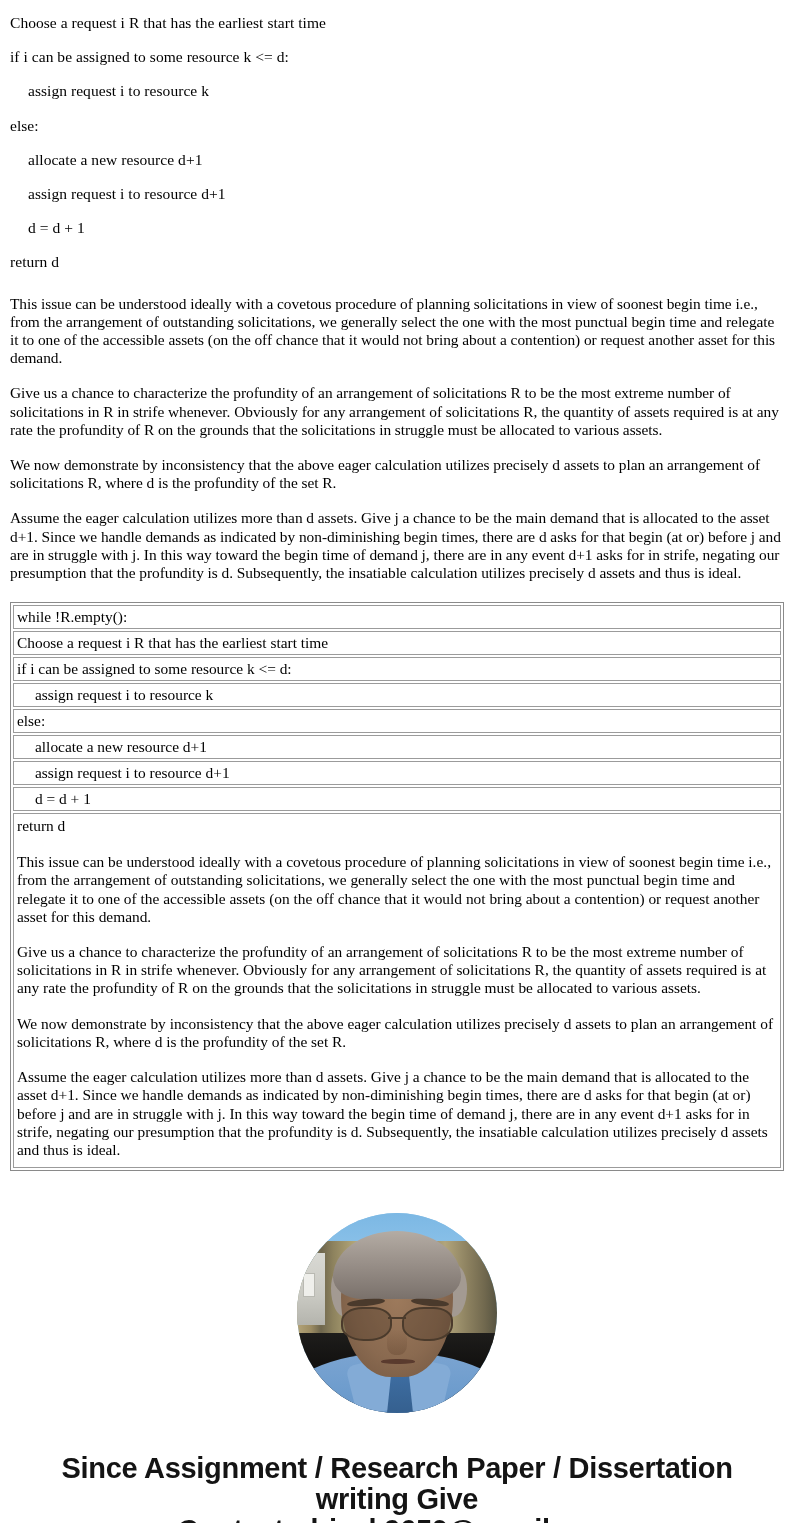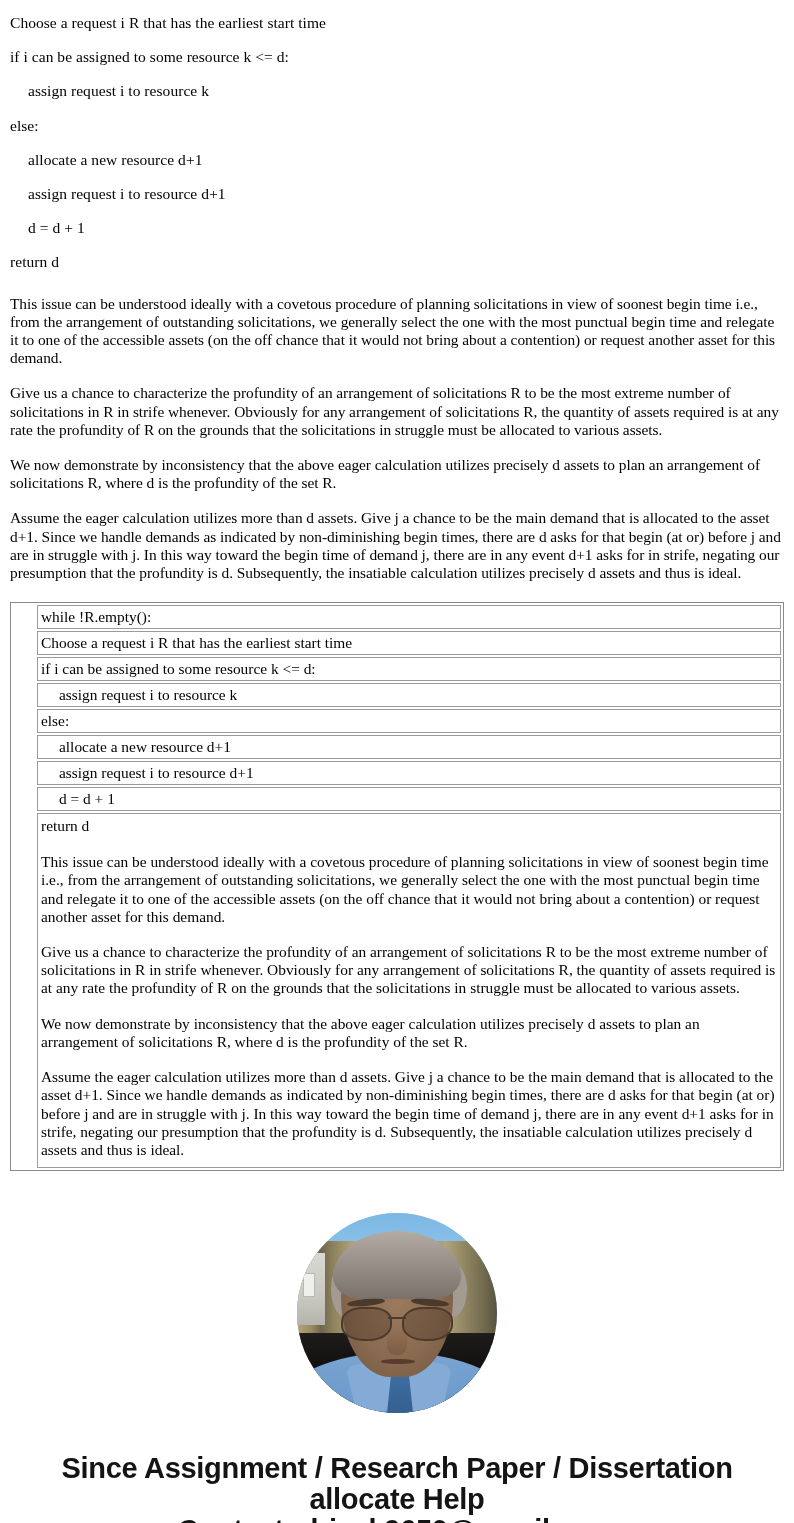--- a/index.html
+++ b/index.html
@@ -45,21 +45,20 @@
   .prose.first { margin-top: 15px; }
 
   
   .algo-table {
     border-collapse: separate;
     border-spacing: 2px;
     border: 1px solid #8a8a8a;
     width: 774px;
     margin: 20px 0 0 0;
     background: #ffffff;
-    padding-left: 24px;
   }
   .algo-table td {
     border: 1px solid #9b9b9b;
     padding: 1px 3px 1px 3px;
     vertical-align: top;
     font-size: 15.4px;
     line-height: 19px;
     background: #ffffff;
   }
   .algo-table td.code-cell {
@@ -297,17 +296,17 @@
         <div class="av-lens r"></div>
         <div class="av-bridge"></div>
       </div>
       <div class="av-nose"></div>
       <div class="av-mouth"></div>
     </div>
   </div>
 
   <div class="footer">
     <span class="l1">Since Assignment / Research Paper / Dissertation</span>
-    <span class="l2">allocate Help</span>
+    <span class="l2">writing Give</span>
     <span class="l3">Contact: drjack9650@gmail.com</span>
   </div>
 
 </div>
 
 </body></html>

